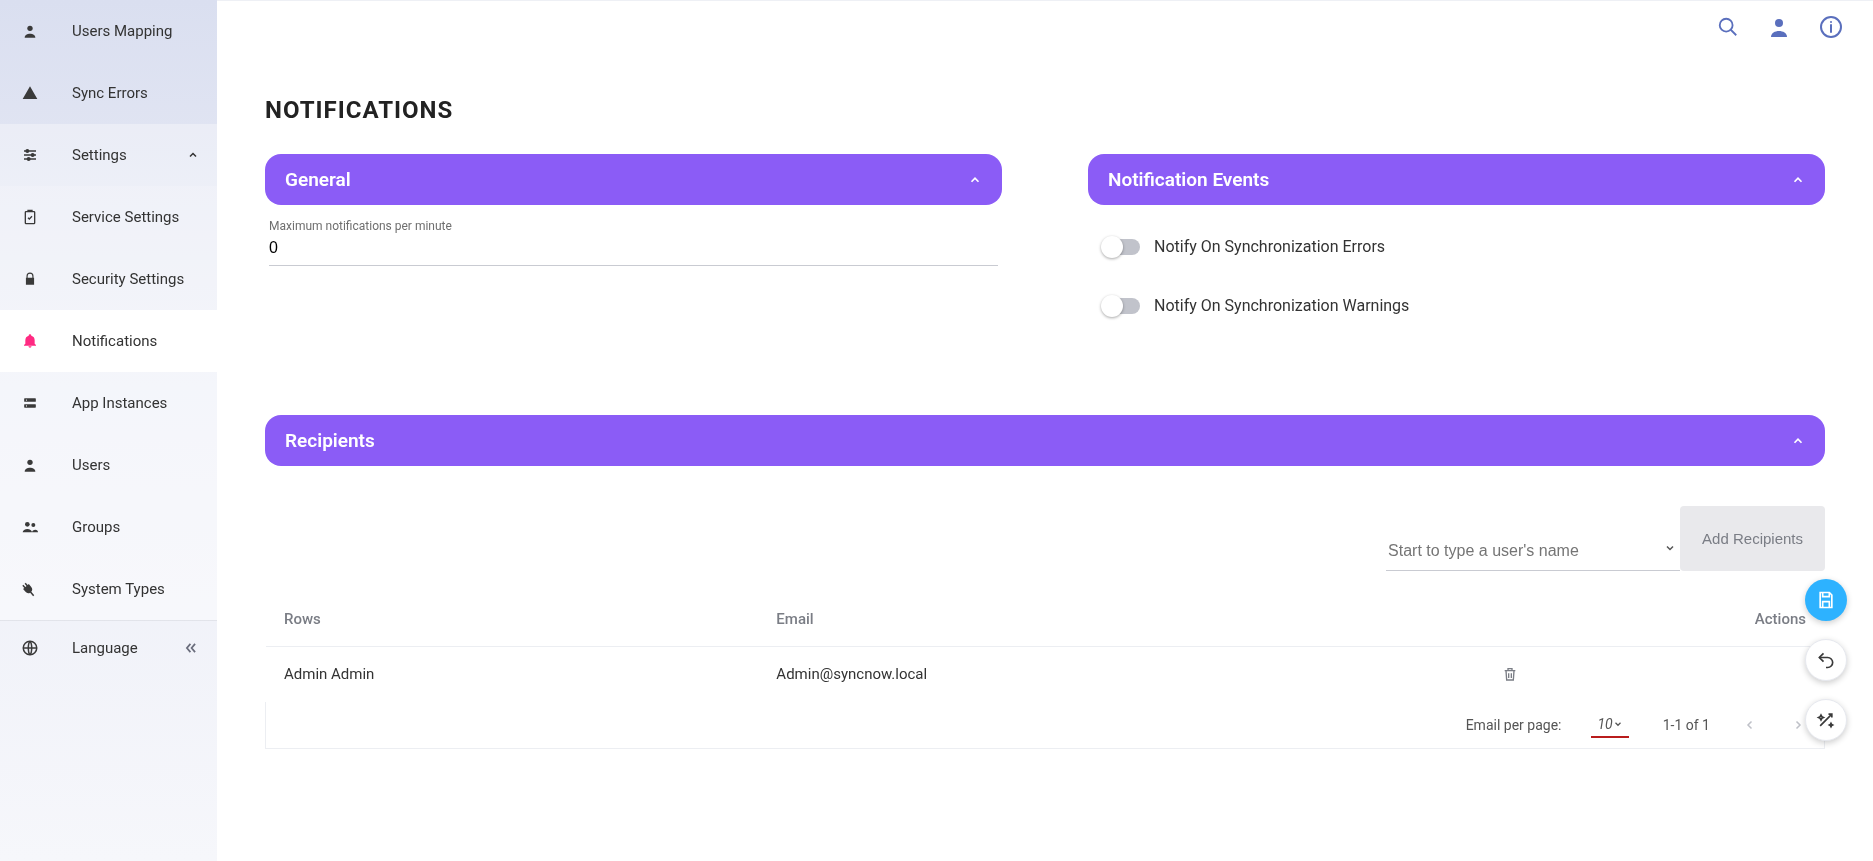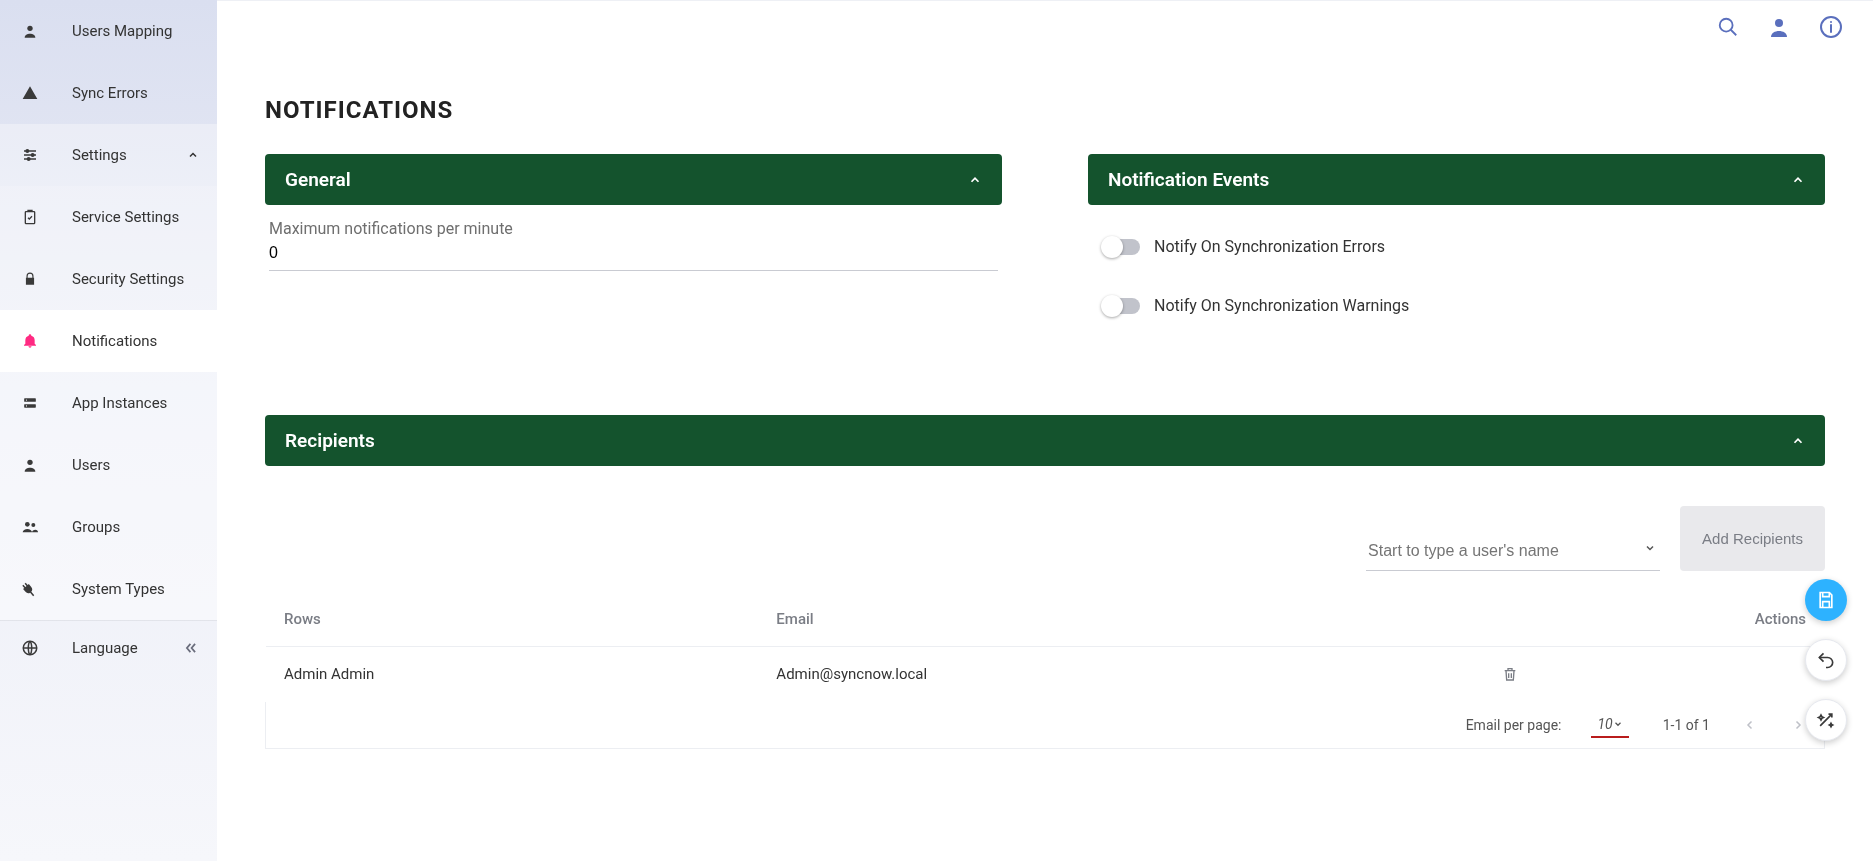--- a/index.html
+++ b/index.html
@@ -69,32 +69,32 @@
     font-size: 24px;
     font-weight: 700;
     letter-spacing: 1px;
     margin-top: 95px;
     margin-bottom: 30px;
     color: #222;
   }
   .panels-row { display: flex; gap: 86px; }
   .panel-col { flex: 1; min-width: 0; }
   .panel-header {
-    background: #14532d;
+    background: #8b5cf6;
     color: #fff;
     font-size: 19px;
     font-weight: 600;
     padding: 14px 20px;
-    border-radius: 4px;
+    border-radius: 16px;
     display:flex; align-items:center; justify-content:space-between;
   }
   .panel-header .chev-up { font-size:16px; }
   .panel-body { padding: 10px 4px 0 4px; }
   .field { margin-top: 4px; }
-  .field-label { font-size: 16px; color: #6f6f6f; }
+  .field-label { font-size: 12px; color: #6f6f6f; }
   .field-input {
     width: 100%;
     border: none;
     border-bottom: 1px solid #c9cbd2;
     padding: 6px 0 8px 0;
     font-size: 16px;
     outline: none;
     background: transparent;
   }
   .toggle-row { display:flex; align-items:center; gap:14px; margin: 22px 0 40px 10px; }
@@ -115,21 +115,21 @@
   .user-picker {
     width: 294px;
     border:none; border-bottom:1px solid #c9cbd2;
     padding: 10px 28px 10px 2px; font-size:16px; outline:none;
     color:#333; background:transparent;
   }
   .picker-wrap { position:relative; }
   .picker-wrap .chev-down { position:absolute; right:4px; top:10px; color:#555; pointer-events:none; }
   .add-btn {
     background:#e9e9ec; color:#7a7d85; border:none; border-radius:4px;
-    padding: 24px 22px; font-size:15px; font-weight:500; cursor:default;margin-left:20px;
+    padding: 24px 22px; font-size:15px; font-weight:500; cursor:default;
   }
   table.recipients {
     width:100%; border-collapse:collapse; margin-top:8px;
     border:1px solid #eceef2; border-radius:4px; overflow:hidden;
   }
   table.recipients th, table.recipients td {
     text-align:left; padding: 18px 18px; font-size:15px;
     border-bottom:1px solid #eceef2;
   }
   table.recipients th { color:#7a7d85; font-weight:500; }

